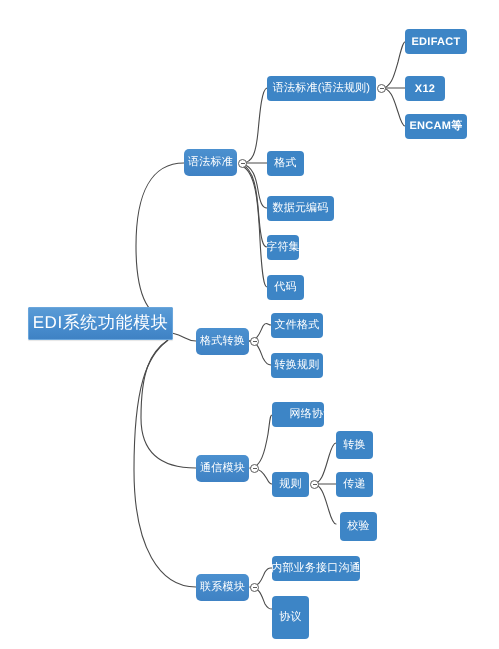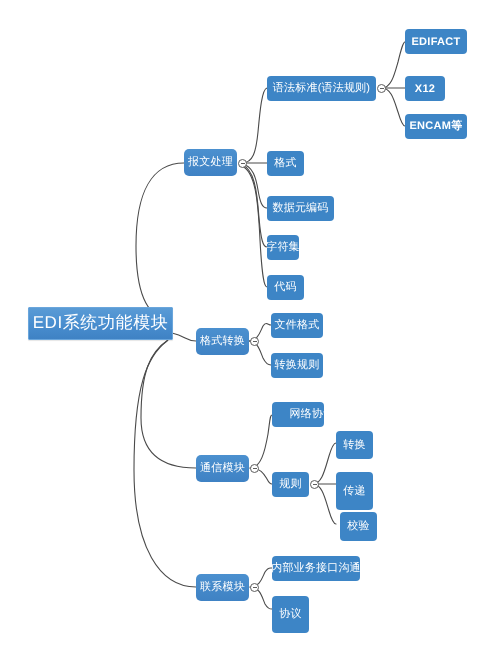--- a/index.html
+++ b/index.html
@@ -116,21 +116,21 @@
       <path d="M250,587 C260,587 262,578 265,572 C268,567 270,568 272,568"></path>
       <path d="M250,587 C260,587 262,597 265,604 C268,609 270,609 272,609"></path>
     </g>
   </svg>
 
   <div class="node root" style="left:28px; top:307px; width:145px; height:33px;">
     <span>EDI系统功能模块</span>
   </div>
 
   <div class="node lvl2" style="left:184px; top:149px; width:53px; height:27px;">
-    <span>报文处理</span>
+    <span>语法标准</span>
   </div>
   <div class="toggle" style="left:238px; top:159px;"></div>
 
   <div class="node lvl2" style="left:196px; top:328px; width:53px; height:27px;">
     <span>格式转换</span>
   </div>
   <div class="toggle" style="left:250px; top:337px;"></div>
 
   <div class="node lvl2" style="left:196px; top:455px; width:53px; height:27px;">
     <span>通信模块</span>
@@ -181,27 +181,27 @@
     <span>网络协议</span>
   </div>
   <div class="node lvl3" style="left:272px; top:472px; width:37px; height:25px;">
     <span>规则</span>
   </div>
   <div class="toggle" style="left:310px; top:480px;"></div>
 
   <div class="node lvl4" style="left:336px; top:431px; width:37px; height:28px;">
     <span>转换</span>
   </div>
-  <div class="node lvl4" style="left:336px; top:472px; width:37px; height:38px;">
+  <div class="node lvl4" style="left:336px; top:472px; width:37px; height:25px;">
     <span>传递</span>
   </div>
   <div class="node lvl4" style="left:340px; top:512px; width:37px; height:29px;">
     <span>校验</span>
   </div>
 
   <div class="node lvl3" style="left:272px; top:556px; width:88px; height:25px;">
     <span>内部业务接口沟通</span>
   </div>
-  <div class="node lvl3" style="left:272px; top:596px; width:37px; height:37px;text-align:right;">
+  <div class="node lvl3" style="left:272px; top:596px; width:37px; height:43px;text-align:right;">
     <span>协议</span>
   </div>
 
 </div>
 
 </body></html>

